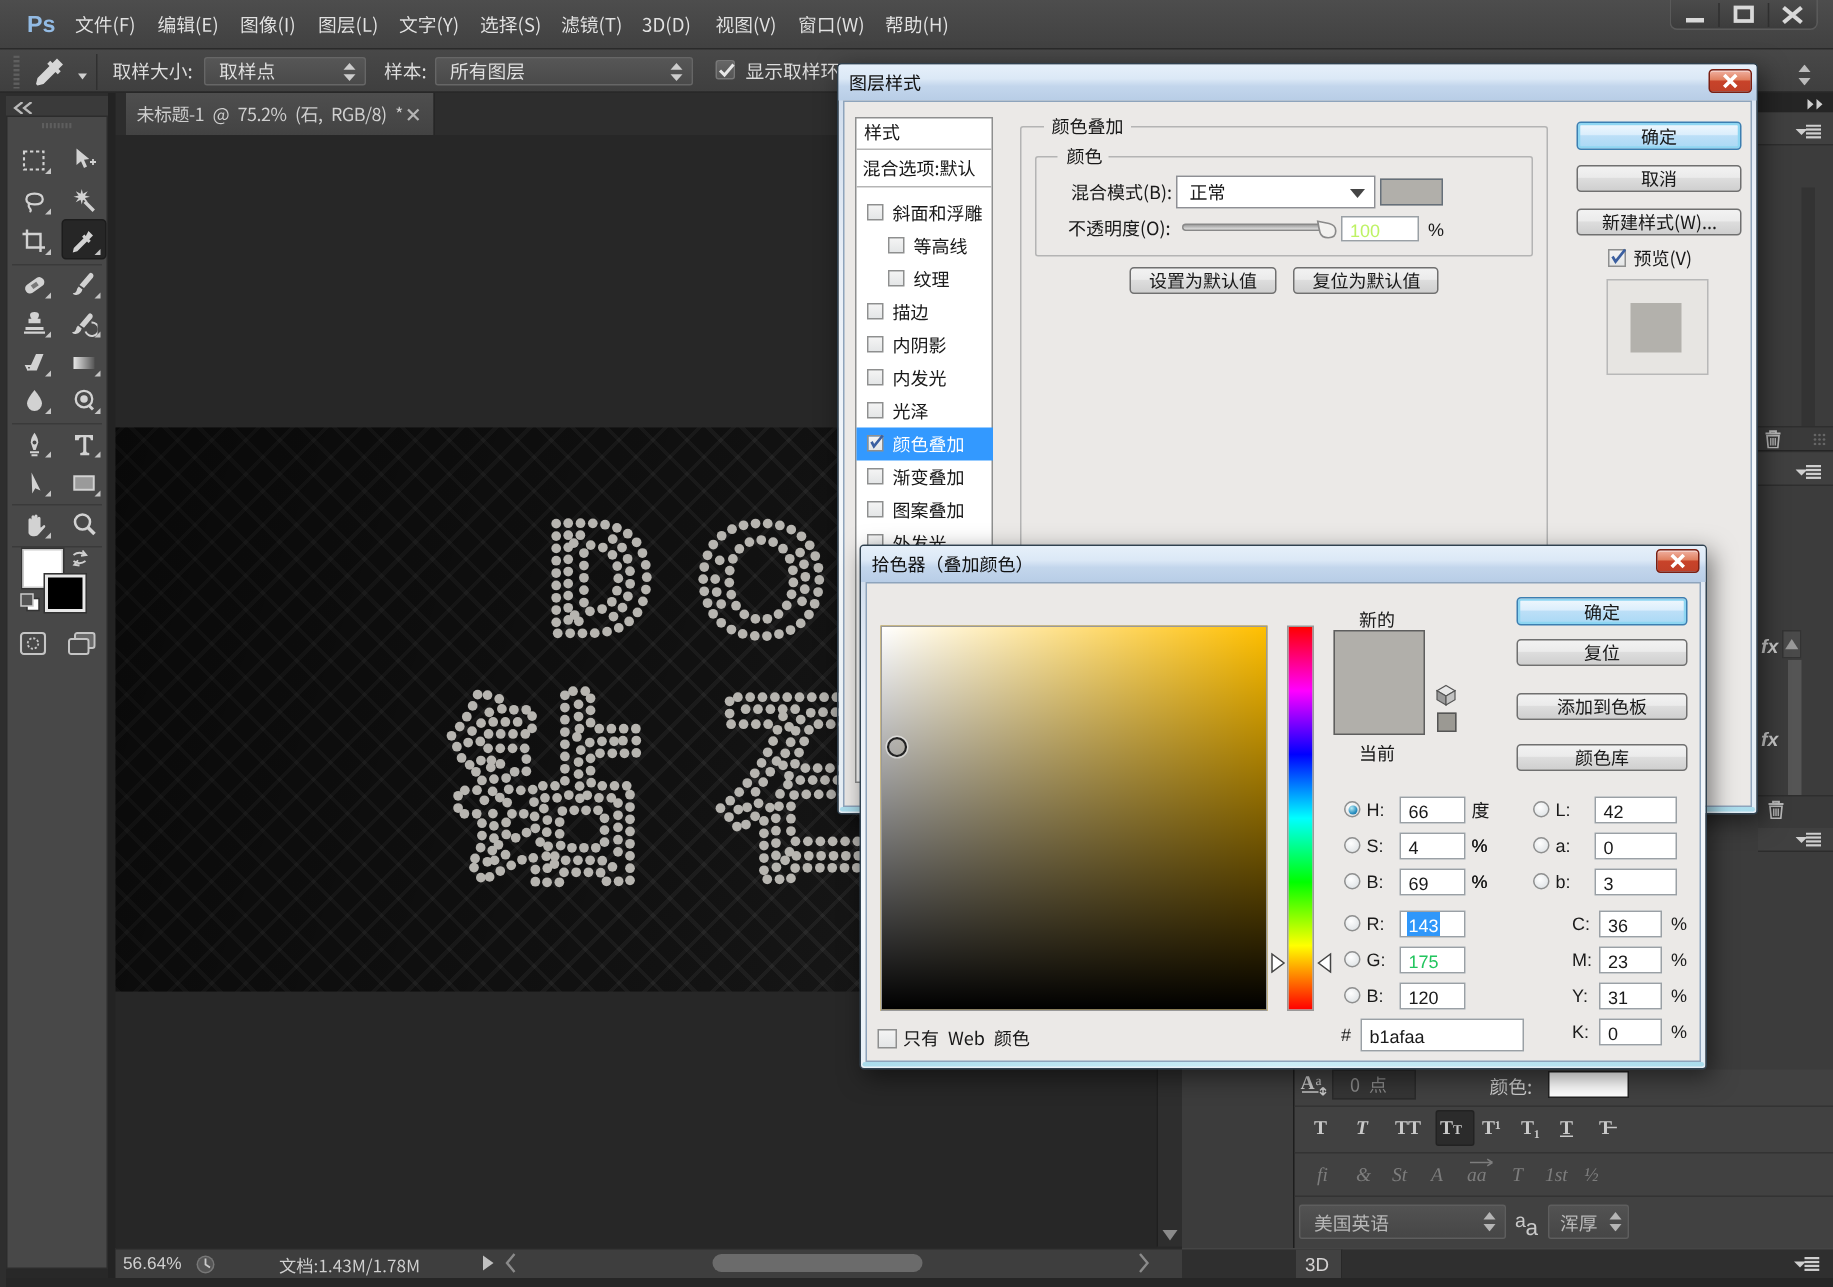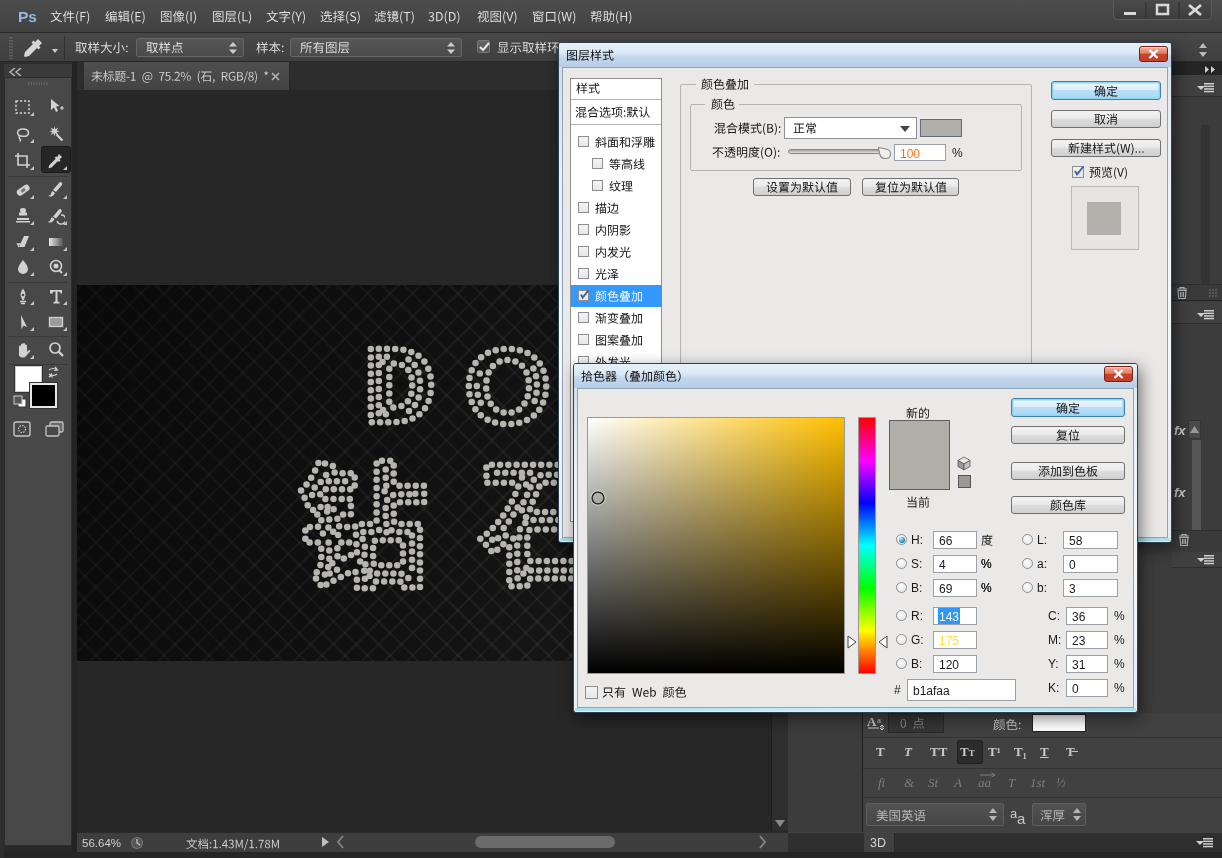--- a/index.html
+++ b/index.html
@@ -1338,21 +1338,21 @@
       <use href="#g111" x="4338"></use>
       <use href="#g4" x="5080"></use>
       <use href="#g35" x="5418"></use>
     </g>
   </svg>
 <div style="position:absolute;left:788px;top:149px;width:100px;height:5px;background:linear-gradient(#9f9f9f,#e0e0e0);border:1px solid #888;border-radius:3px"></div>
 <svg style="position:absolute;left:877px;top:146px" width="16" height="15">
     <path d="M1.5 1.5 L9 3 Q13.5 4 13.5 8 Q13.5 12.5 8.5 12.5 Q4 12.5 3 9 Q2.2 6 1.5 1.5 Z" fill="#f2f1ef" stroke="#8a8a8a" stroke-width="1.1"></path>
   </svg>
 <div style="position:absolute;left:894px;top:144px;width:52px;height:17px;background:#fff;border:1px solid #9aa0a5"></div>
-<div style="position:absolute;left:900px;top:146.5px;font:12px 'Liberation Sans',sans-serif;color:#f97316;white-space:pre;">100</div>
+<div style="position:absolute;left:900px;top:146.5px;font:12px 'Liberation Sans',sans-serif;color:#bef264;white-space:pre;">100</div>
 <div style="position:absolute;left:952px;top:146px;font:12px 'Liberation Sans',sans-serif;color:#1a1a1a;white-space:pre;">%</div>
 <div style="position:absolute;left:753px;top:178px;width:98px;height:18px;background:linear-gradient(#f2f2f2,#ebebeb 45%,#dddddd 50%,#cfcfcf);border:1px solid #707070;border-radius:3px"></div>
 <svg style="position:absolute;left:766.0px;top:179.3px;overflow:visible" width="72" height="16">
     <g fill="#1a1a1a" transform="translate(0 12.7) scale(0.012000 -0.012000)">
       <use href="#g112" x="0"></use>
       <use href="#g113" x="1000"></use>
       <use href="#g114" x="2000"></use>
       <use href="#g78" x="3000"></use>
       <use href="#g79" x="4000"></use>
       <use href="#g115" x="5000"></use>
@@ -1518,31 +1518,31 @@
 <div style="position:absolute;left:939px;top:582.0px;font:12px 'Liberation Sans',sans-serif;color:#1a1a1a;white-space:pre;">69</div>
 <div style="position:absolute;left:981px;top:581px;font:12px 'Liberation Sans',sans-serif;color:#1a1a1a;white-space:pre;">%</div>
 <div style="position:absolute;left:896px;top:610px;width:11px;height:11px;background:radial-gradient(circle at 40% 35%,#fefefe,#d9dee1);border:1px solid #8e8f8f;border-radius:50%"></div>
 <div style="position:absolute;left:911px;top:609px;font:12px 'Liberation Sans',sans-serif;color:#1a1a1a;white-space:pre;">R:</div>
 <div style="position:absolute;left:933px;top:607px;width:44px;height:18px;background:#fff;border:1px solid #9aa0a5"></div>
 <div style="position:absolute;left:938px;top:608px;width:22.4px;height:16px;background:#2f97fa"></div>
 <div style="position:absolute;left:939px;top:610.0px;font:12px 'Liberation Sans',sans-serif;color:#ffffff;white-space:pre;">143</div>
 <div style="position:absolute;left:896px;top:634px;width:11px;height:11px;background:radial-gradient(circle at 40% 35%,#fefefe,#d9dee1);border:1px solid #8e8f8f;border-radius:50%"></div>
 <div style="position:absolute;left:911px;top:633px;font:12px 'Liberation Sans',sans-serif;color:#1a1a1a;white-space:pre;">G:</div>
 <div style="position:absolute;left:933px;top:631px;width:44px;height:18px;background:#fff;border:1px solid #9aa0a5"></div>
-<div style="position:absolute;left:939px;top:634.0px;font:12px 'Liberation Sans',sans-serif;color:#fde047;white-space:pre;">175</div>
+<div style="position:absolute;left:939px;top:634.0px;font:12px 'Liberation Sans',sans-serif;color:#22c55e;white-space:pre;">175</div>
 <div style="position:absolute;left:896px;top:658px;width:11px;height:11px;background:radial-gradient(circle at 40% 35%,#fefefe,#d9dee1);border:1px solid #8e8f8f;border-radius:50%"></div>
 <div style="position:absolute;left:911px;top:657px;font:12px 'Liberation Sans',sans-serif;color:#1a1a1a;white-space:pre;">B:</div>
 <div style="position:absolute;left:933px;top:655px;width:44px;height:18px;background:#fff;border:1px solid #9aa0a5"></div>
 <div style="position:absolute;left:939px;top:658.0px;font:12px 'Liberation Sans',sans-serif;color:#1a1a1a;white-space:pre;">120</div>
 <div style="position:absolute;left:981px;top:557px;font:12px 'Liberation Sans',sans-serif;color:#1a1a1a;white-space:pre;">%</div>
 <div style="position:absolute;left:981px;top:581px;font:12px 'Liberation Sans',sans-serif;color:#1a1a1a;white-space:pre;">%</div>
 <div style="position:absolute;left:1022px;top:534px;width:11px;height:11px;background:radial-gradient(circle at 40% 35%,#fefefe,#d9dee1);border:1px solid #8e8f8f;border-radius:50%"></div>
 <div style="position:absolute;left:1037px;top:533px;font:12px 'Liberation Sans',sans-serif;color:#1a1a1a;white-space:pre;">L:</div>
 <div style="position:absolute;left:1063px;top:531px;width:55px;height:18px;background:#fff;border:1px solid #9aa0a5"></div>
-<div style="position:absolute;left:1069px;top:534.0px;font:12px 'Liberation Sans',sans-serif;color:#1a1a1a;white-space:pre;">58</div>
+<div style="position:absolute;left:1069px;top:534.0px;font:12px 'Liberation Sans',sans-serif;color:#1a1a1a;white-space:pre;">42</div>
 <div style="position:absolute;left:1022px;top:558px;width:11px;height:11px;background:radial-gradient(circle at 40% 35%,#fefefe,#d9dee1);border:1px solid #8e8f8f;border-radius:50%"></div>
 <div style="position:absolute;left:1037px;top:557px;font:12px 'Liberation Sans',sans-serif;color:#1a1a1a;white-space:pre;">a:</div>
 <div style="position:absolute;left:1063px;top:555px;width:55px;height:18px;background:#fff;border:1px solid #9aa0a5"></div>
 <div style="position:absolute;left:1069px;top:558.0px;font:12px 'Liberation Sans',sans-serif;color:#1a1a1a;white-space:pre;">0</div>
 <div style="position:absolute;left:1022px;top:582px;width:11px;height:11px;background:radial-gradient(circle at 40% 35%,#fefefe,#d9dee1);border:1px solid #8e8f8f;border-radius:50%"></div>
 <div style="position:absolute;left:1037px;top:581px;font:12px 'Liberation Sans',sans-serif;color:#1a1a1a;white-space:pre;">b:</div>
 <div style="position:absolute;left:1063px;top:579px;width:55px;height:18px;background:#fff;border:1px solid #9aa0a5"></div>
 <div style="position:absolute;left:1069px;top:582.0px;font:12px 'Liberation Sans',sans-serif;color:#1a1a1a;white-space:pre;">3</div>
 <div style="position:absolute;left:1048px;top:609px;font:12px 'Liberation Sans',sans-serif;color:#1a1a1a;white-space:pre;">C:</div>
 <div style="position:absolute;left:1066px;top:607px;width:42px;height:18px;background:#fff;border:1px solid #9aa0a5"></div>

